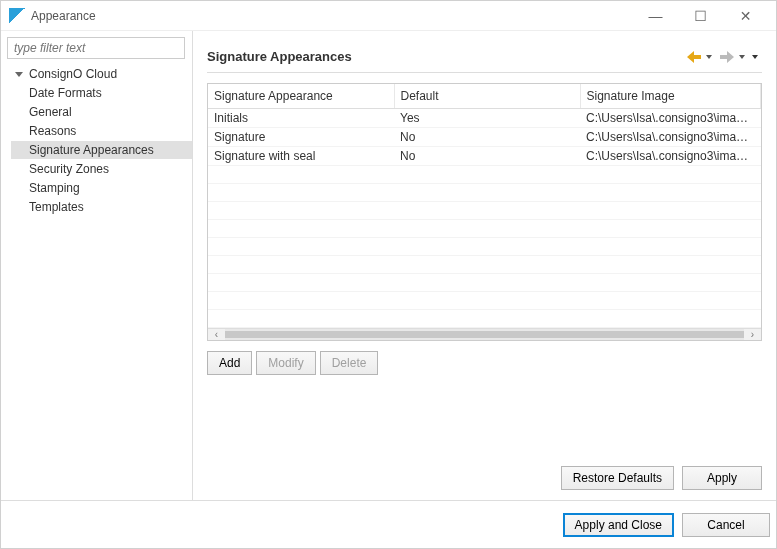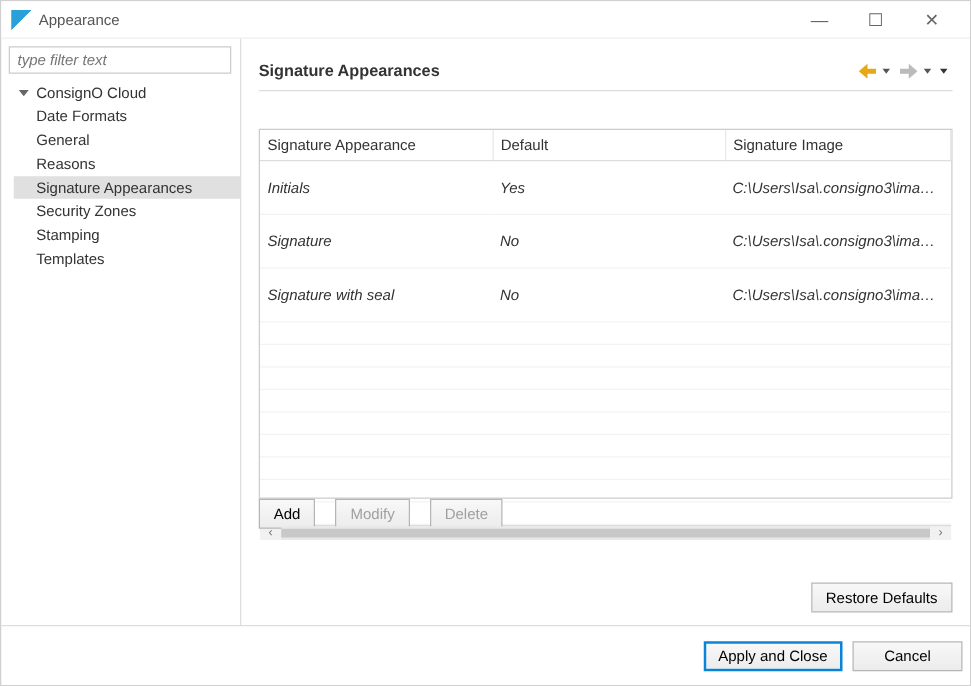--- a/index.html
+++ b/index.html
@@ -102,47 +102,45 @@
       width: 0; height: 0;
       border-left: 3px solid transparent;
       border-right: 3px solid transparent;
       border-top: 4px solid #555;
       margin-left: 1px; margin-right:4px;
       vertical-align: middle;
     }
     
     .table-wrap {
       border: 1px solid #ccc;
-      height: 296px;
+      height: 258px;
       display: flex;
       flex-direction: column;
-      margin-top: 20px;
     }
     .table {
       width: 100%;
       border-collapse: collapse;
       table-layout: fixed;
     }
     .table th {
       text-align: left;
       font-weight: normal;
       background: #fff;
       padding: 4px 6px;
       border-right: 1px solid #e8e8e8;
       border-bottom: 1px solid #ddd;
       height: 24px;
     }
     .table td {
-      padding: 14px 6px;
+      padding: 2px 6px;
       height: 18px;
       border-bottom: 1px solid #f3f3f3;
       white-space: nowrap;
       overflow: hidden;
       text-overflow: ellipsis;
-      font-style: italic;
     }
     .empty-rows { flex: 1; }
     .empty-row {
       height: 18px;
       border-bottom: 1px solid #f3f3f3;
     }
     .hscroll {
       height: 17px;
       background: #f1f1f1;
       border-top: 1px solid #ddd;
@@ -160,22 +158,22 @@
       position: relative;
     }
     .hscroll-thumb {
       position:absolute; left:0; top:2px; bottom:2px;
       width: 100%;
       background: #c8c8c8;
     }
     
     .btn-row {
       display: flex;
-      gap: 16px;
-      margin-top: 0;
+      gap: 4px;
+      margin-top: 10px;
     }
     .btn {
       padding: 4px 11px;
       border: 1px solid #b5b5b5;
       background: linear-gradient(#f8f8f8,#ececec);
       cursor: default;
       font-size: 12px;
       font-family: inherit;
     }
     .btn:disabled { color: #a0a0a0; }
@@ -316,20 +314,21 @@
 
     <div class="btn-row">
       <button class="btn">Add</button>
       <button class="btn" disabled="">Modify</button>
       <button class="btn" disabled="">Delete</button>
     </div>
 
 
     <div class="panel-bottom">
       <button class="btn">Restore Defaults</button>
+      <button class="btn">Apply</button>
     </div>
   </div>
 </div>
 
 <div class="footer">
   <button class="btn primary">Apply and Close</button>
   <button class="btn">Cancel</button>
 </div>
 
 </body></html>

